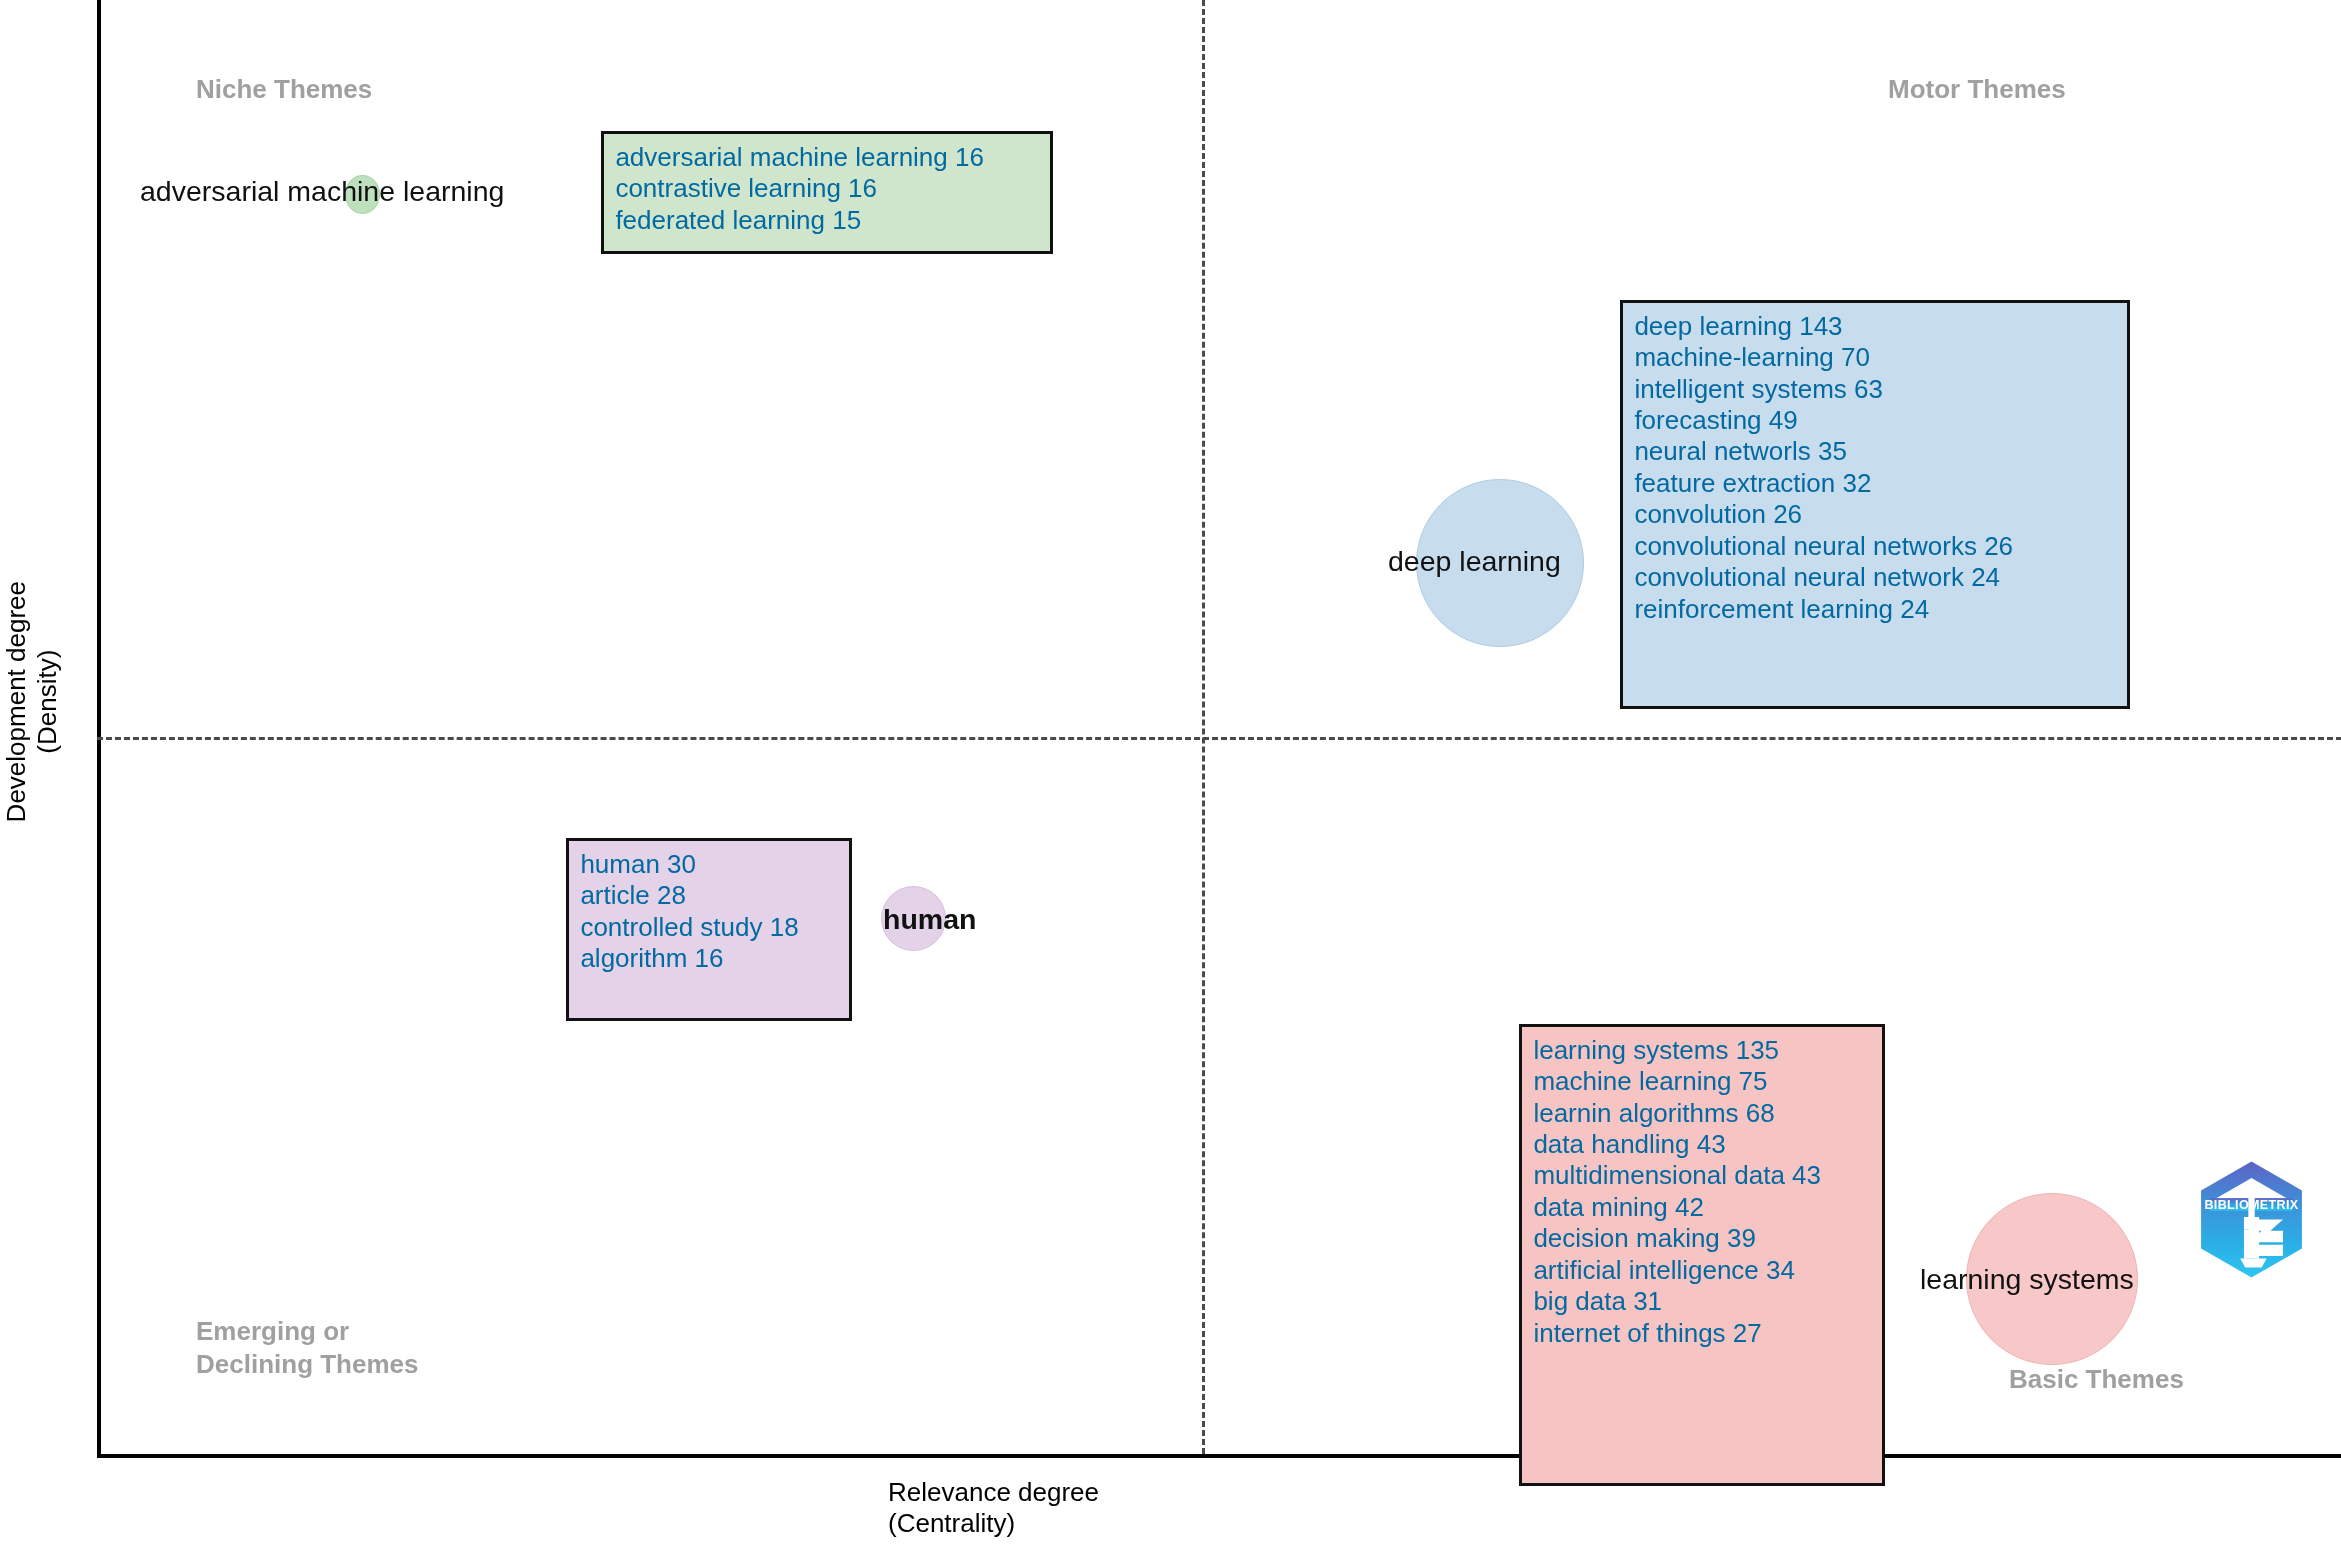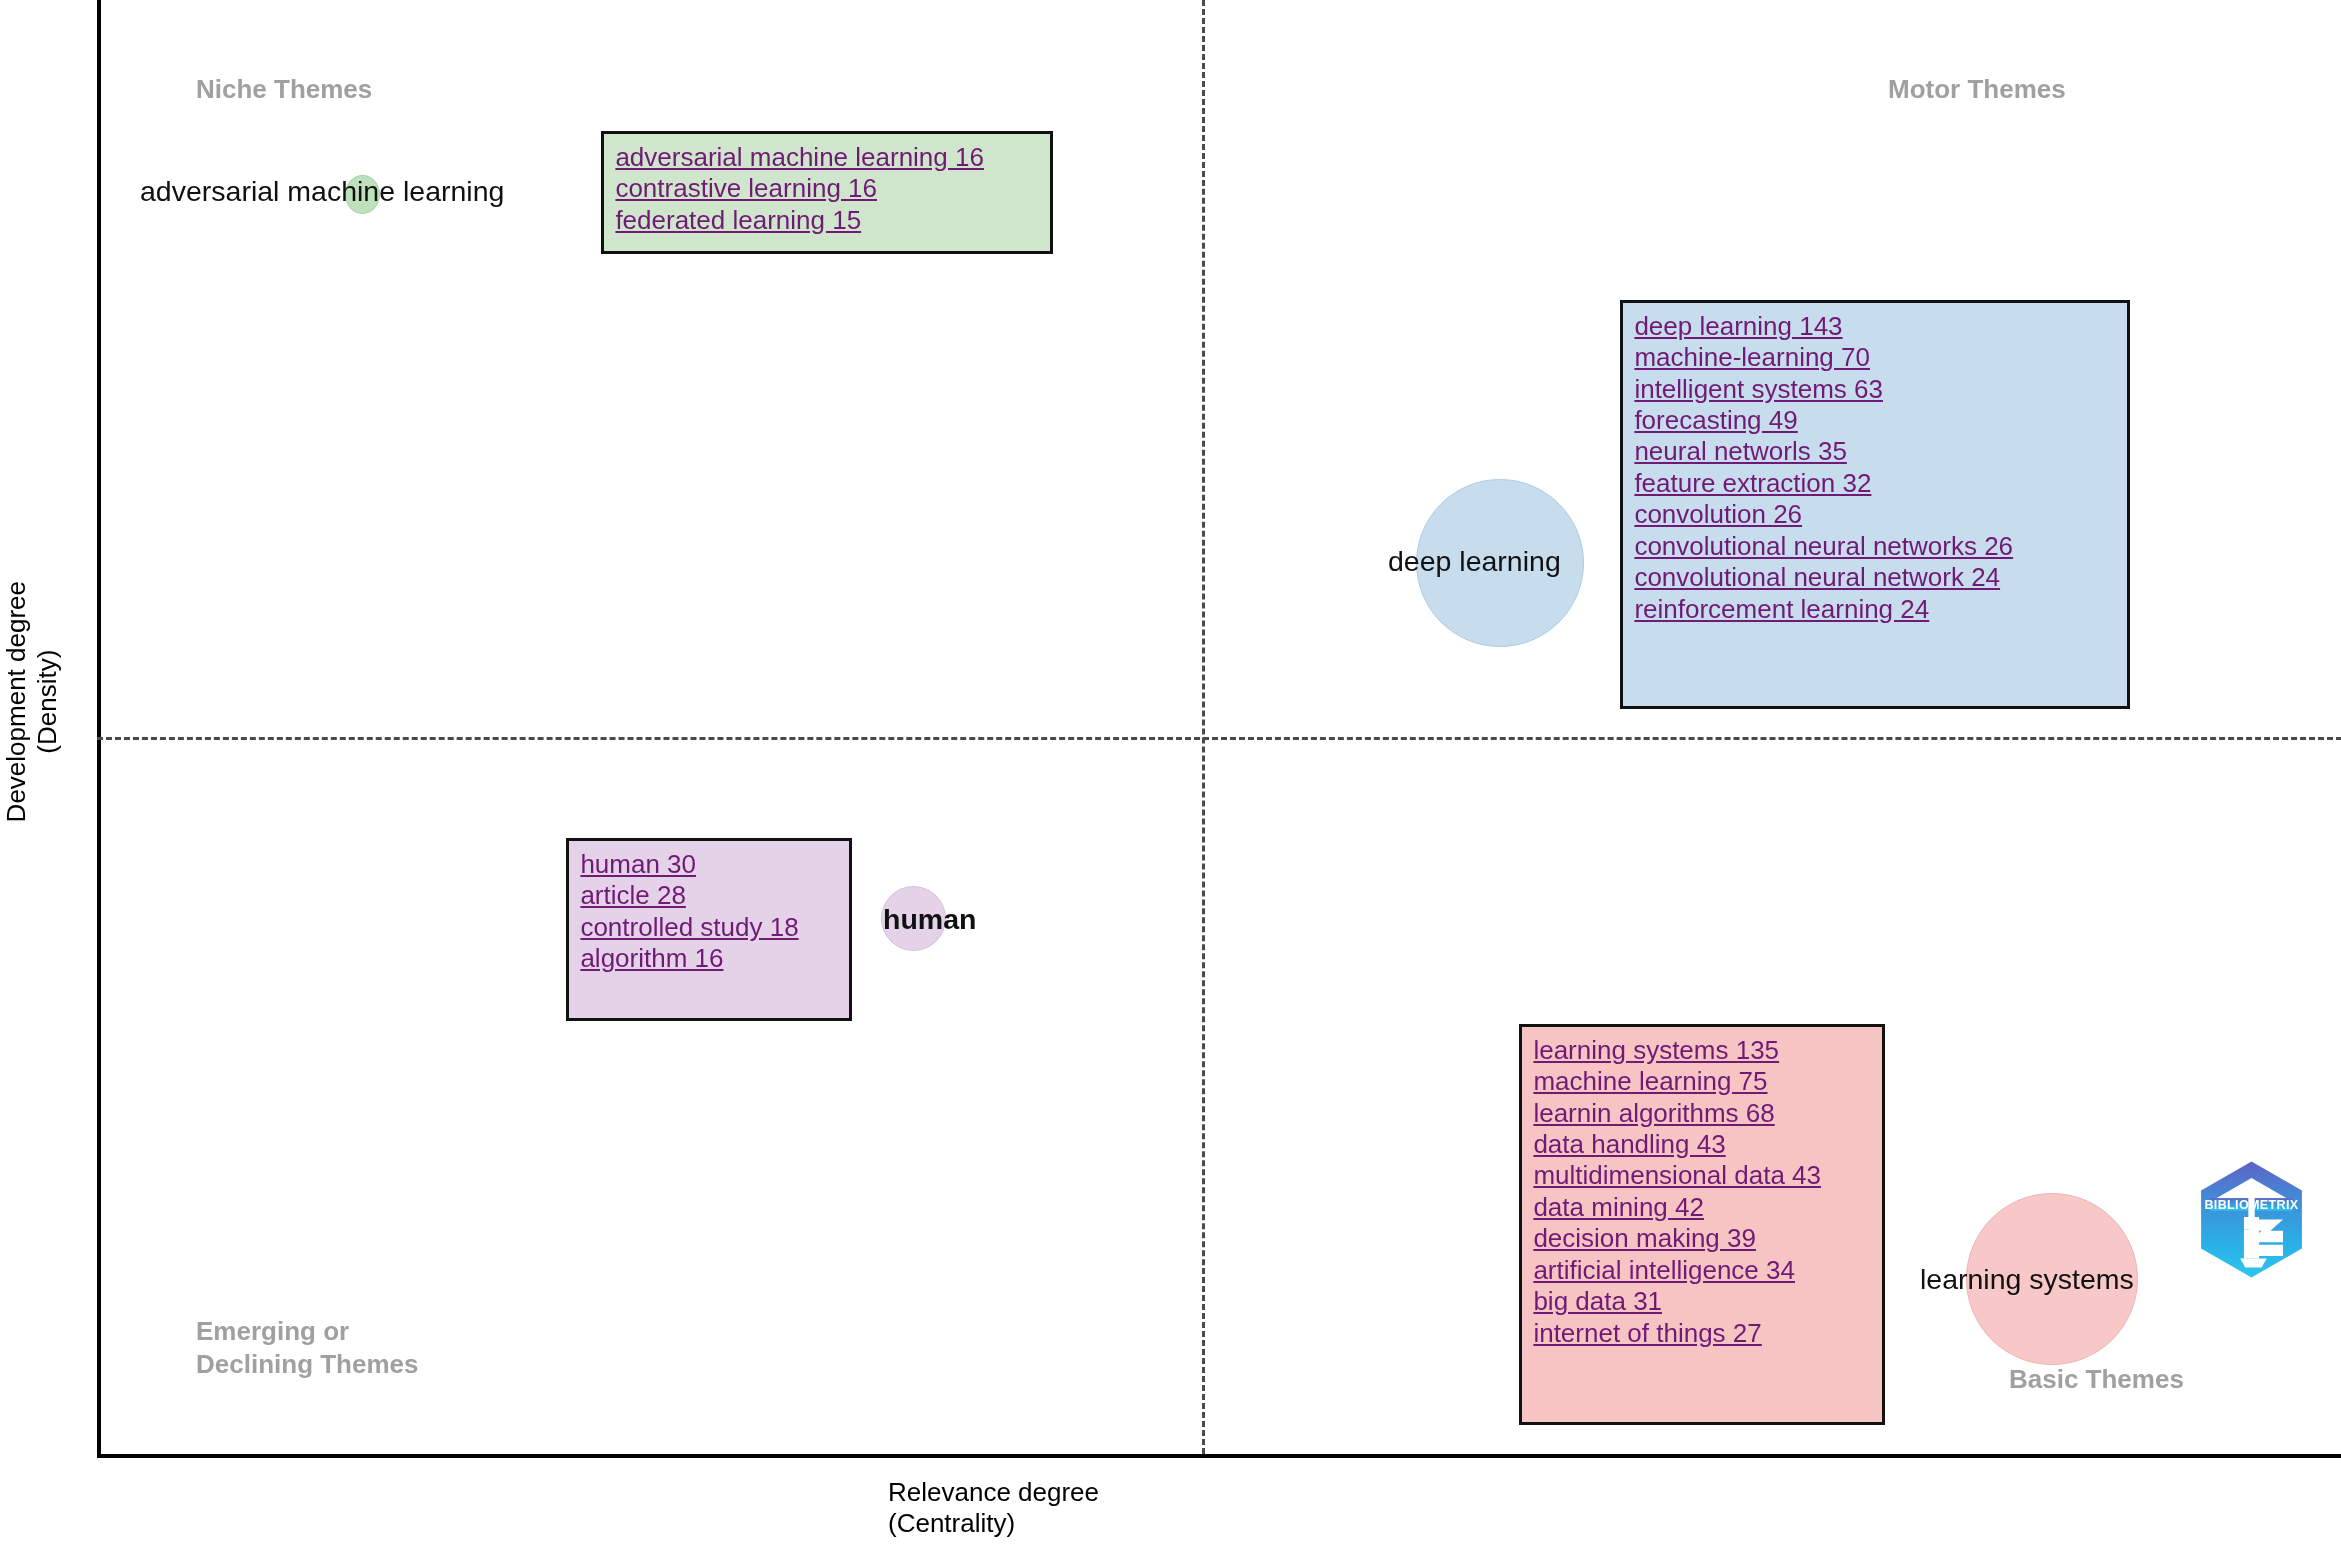--- a/index.html
+++ b/index.html
@@ -147,42 +147,41 @@
   }
 
   
   .term-box {
     position: absolute;
     border: 3.2px solid #111111;
     box-sizing: border-box;
     padding: 7.6px 10px 7.6px 11.4px;
     font-size: 26px;
     line-height: 1.21;
-    color: #701a75;
-    white-space: pre-line;
-    text-decoration: underline;
+    color: #0369a1;
+    white-space: pre-line;
   }
   #term-box-green {
     left: 601px;  top: 131px;
     width: 452px; height: 123px;
     background: #cfe6cd;
   }
   #term-box-blue {
     left: 1620px; top: 300px;
     width: 510px; height: 409px;
     background: #c7dced;
   }
   #term-box-purple {
     left: 566px;  top: 838px;
     width: 286px; height: 183px;
     background: #e4d3e8;
   }
   #term-box-red {
     left: 1519px; top: 1024px;
-    width: 366px; height: 401px;
+    width: 366px; height: 462px;
     background: #f7c4c4;
   }
 
   
   #bibliometrix-logo {
     position: absolute;
     left: 2196px;
     top: 1159px;
     width: 111px;
     height: 121px;

